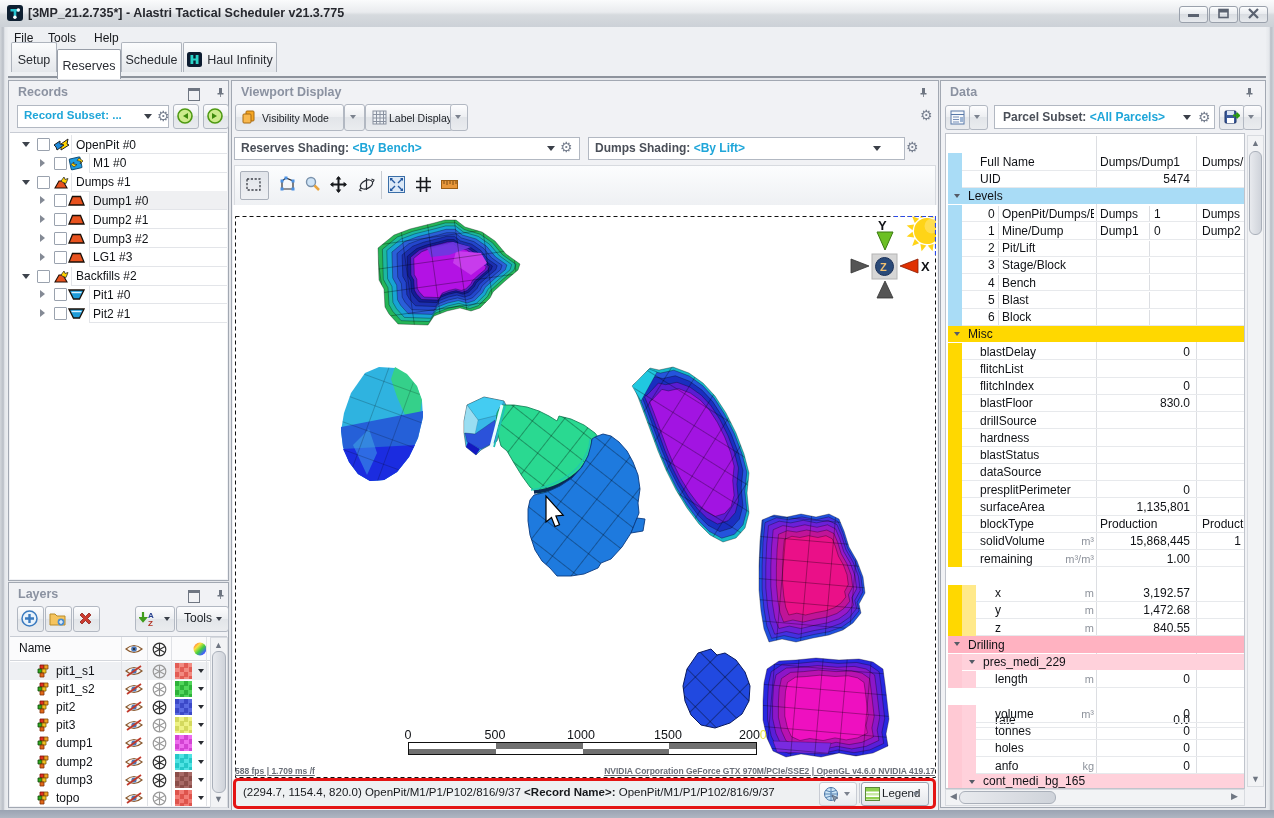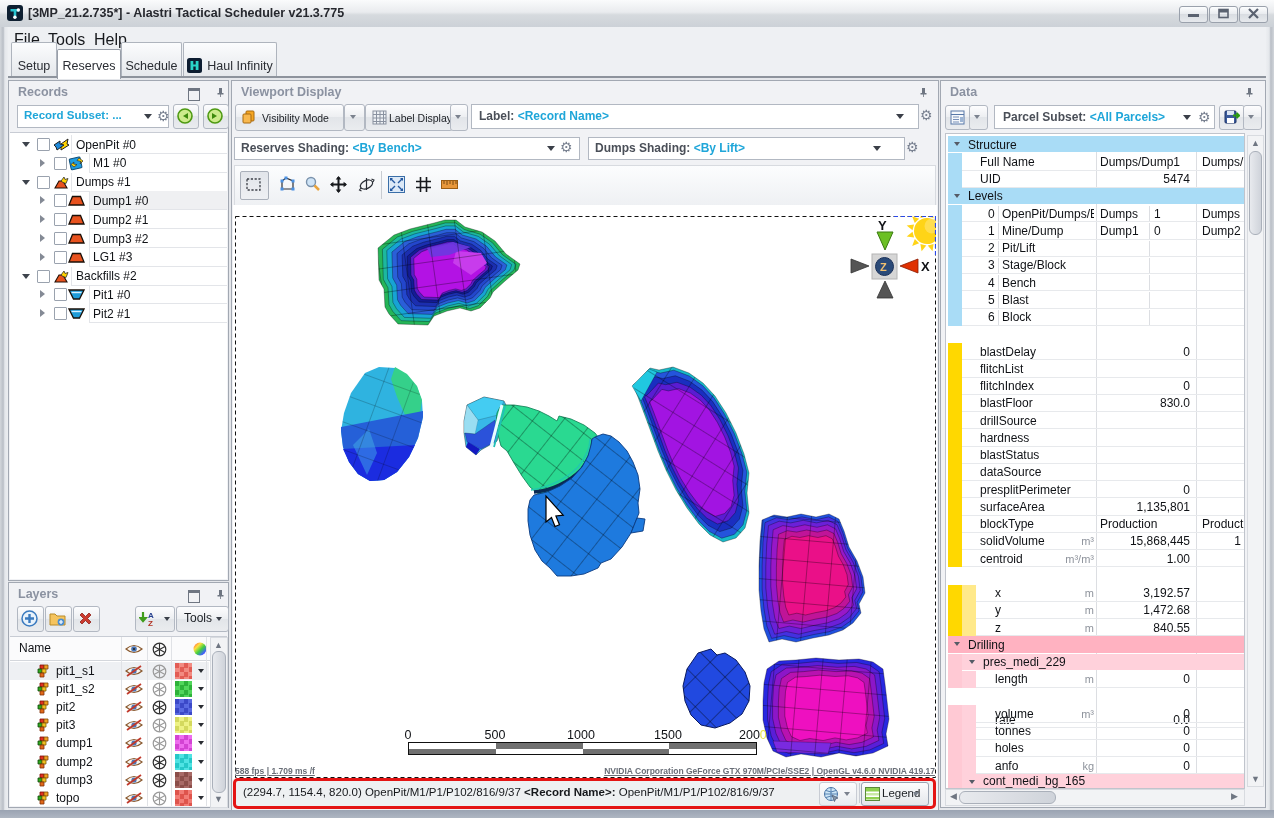--- a/index.html
+++ b/index.html
@@ -7,26 +7,26 @@
 .abs{position:absolute}
 
 #titlebar{left:0;top:0;width:1274px;height:27px;
  background:linear-gradient(#fafbfc,#e9ebee 45%,#d6dade 55%,#ccd1d7);border-bottom:1px solid #989ea8}
 #appicon{left:7px;top:5px;width:16px;height:16px;background:#0e1f31;border-radius:3px}
 #apptitle{left:28px;top:6px;font-weight:bold;color:#26282e;font-size:12.5px}
 .winbtn{top:6px;width:27px;height:15px;border:1px solid #9aa1ac;border-radius:3px;
  background:linear-gradient(#fcfdfe,#e7eaee 50%,#d9dde2 50%,#e6e9ed);
  color:#5a6270;font-weight:bold;text-align:center;line-height:13px;font-size:10px}
 #menubar{left:8px;top:27px;width:1258px;height:23px;background:#eef0f3}
-.menuitem{top:31px;font-size:16px;color:#16181c}
+.menuitem{top:31px;font-size:12px;color:#16181c}
 
 #tabrow{left:8px;top:50px;width:1258px;height:26px;background:#eef0f3}
 .tab{top:42px;height:19px;border:1px solid #aeb4bd;border-bottom:none;
  background:linear-gradient(#fbfcfd,#e4e7eb);text-align:center;font-size:12.5px;color:#2a2d33;
- padding-top:16px;border-radius:2px 2px 0 0}
+ padding-top:10px;border-radius:2px 2px 0 0}
 .tabactive{top:49px;height:20px;background:#fff;border:1px solid #989ea8;border-bottom:none;z-index:3;padding-top:9px}
 #frameline{left:8px;top:76px;width:1258px;height:2px;background:#8d939c}
 #framegap{left:58px;top:76px;width:62px;height:2px;background:#fff}
 
 .panel{border:1px solid #a2a8b2;background:#f1f2f5}
 .pcap{position:absolute;left:9px;top:4px;font-weight:bold;color:#8b92a1;font-size:12.5px}
 .pin{position:absolute;width:11px;height:11px}
 .restoreico{position:absolute;width:10px;height:9px;border:1px solid #6f7682;border-top:3px solid #6f7682}
 .tbtn{position:absolute;border:1px solid #b2b8c2;border-radius:3px;white-space:nowrap;
  background:linear-gradient(#fdfdfe,#eceef1 50%,#e2e5e9 50%,#eaecef)}
@@ -479,24 +479,20 @@
       </div>
 <div class="tbtn" style="left:133px;top:3px;width:86px;height:25px">
         <svg width="15" height="15" style="position:absolute;left:6px;top:5px">
           <rect x="1" y="1" width="13" height="13" fill="#eef1f5" stroke="#8a92a0"></rect>
           <path d="M4.5 1v13M8 1v13M11.5 1v13M1 4.5h13M1 8h13M1 11.5h13" stroke="#8a92a0" stroke-width="1"></path>
         </svg>
         <span style="position:absolute;left:23px;top:7px;font-size:10.5px;color:#1c1f24">Label Display</span>
       </div>
 <div class="tbtn" style="left:218px;top:3px;width:16px;height:25px">
         <div class="cArr" style="left:4px;top:10px;border-left-width:3.5px;border-right-width:3.5px;border-top-width:4.5px;border-top-color:#7b828e"></div>
-      </div>
-<div class="combo" style="left:239px;top:3px;width:446px;height:23px">
-        <span class="darklab" style="position:absolute;left:7px;top:4px;font-size:12px">Label: <span class="teal">&lt;Record Name&gt;</span></span>
-        <div class="cArr" style="left:424px;top:9px"></div>
       </div>
 <span class="gear" style="left:688px;top:7px">⚙</span>
 <div class="combo" style="left:2px;top:36px;width:344px;height:21px">
         <span class="darklab" style="position:absolute;left:6px;top:3px;font-size:12px">Reserves Shading: <span class="teal">&lt;By Bench&gt;</span></span>
         <div class="cArr" style="left:312px;top:8px"></div>
       </div>
 <span class="gear" style="left:328px;top:39px">⚙</span>
 <div class="combo" style="left:356px;top:36px;width:315px;height:21px">
         <span class="darklab" style="position:absolute;left:6px;top:3px;font-size:12px">Dumps Shading: <span class="teal">&lt;By Lift&gt;</span></span>
         <div class="cArr" style="left:284px;top:8px"></div>
@@ -702,25 +698,20 @@
           <path d="M9 6.5h6l-2.5-2.5M15 6.5l-2.5 2.5" stroke="#2a9a10" stroke-width="2" fill="none"></path>
         </svg>
       </div>
 <div class="tbtn" style="left:302px;top:4px;width:17px;height:23px">
         <div class="cArr" style="left:4px;top:9px;border-left-width:3.5px;border-right-width:3.5px;border-top-width:4.5px;border-top-color:#7b828e"></div>
       </div>
 </div>
  <div class="abs" id="datatable" style="left:4px;top:52px;width:298px;height:654px;background:#fff;border:1px solid #c0c4cc;overflow:hidden">
 <div style="position:absolute;left:150px;top:2px;width:1px;height:652px;background:#dcdee2;"></div>
 <div style="position:absolute;left:250px;top:2px;width:1px;height:652px;background:#dcdee2;"></div>
-<div class="drow" style="top:2.00px;height:17.25px">
-<div style="position:absolute;left:2px;top:0;width:296px;height:16.25px;background:#a9dcf6"></div>
-<div class="cArr" style="left:8px;top:6px;border-left-width:3.5px;border-right-width:3.5px;border-top-width:4.5px;border-top-color:#555b66"></div>
-<div class="dtx" style="left:22px;top:1.5px">Structure</div>
-</div>
 <div class="drow" style="top:19.25px;height:17.25px">
 <div style="position:absolute;left:2px;top:0;width:14px;height:17.25px;background:#a9dcf6"></div>
 <div style="position:absolute;left:16px;top:16.25px;width:282px;height:1px;background:#e7e9ec"></div>
 <div class="dtx" style="left:34px;top:1.5px">Full Name</div>
 <div class="dtx" style="left:154px;top:1.5px">Dumps/Dump1</div>
 <div class="dtx" style="left:256px;top:1.5px">Dumps/D</div>
 </div>
 <div class="drow" style="top:36.50px;height:17.25px">
 <div style="position:absolute;left:2px;top:0;width:14px;height:17.25px;background:#a9dcf6"></div>
 <div style="position:absolute;left:16px;top:16.25px;width:282px;height:1px;background:#e7e9ec"></div>
@@ -787,20 +778,25 @@
 <div style="position:absolute;left:203px;top:1px;width:1px;height:15.25px;background:#dcdee2"></div>
 </div>
 <div class="drow" style="top:174.50px;height:17.25px">
 <div style="position:absolute;left:2px;top:0;width:14px;height:17.25px;background:#a9dcf6"></div>
 <div style="position:absolute;left:16px;top:16.25px;width:282px;height:1px;background:#e7e9ec"></div>
 <div class="dtx" style="left:42px;top:1.5px">6</div>
 <div style="position:absolute;left:52px;top:1px;width:1px;height:15.25px;background:#dcdee2"></div>
 <div class="dtx" style="left:56px;top:1.5px">Block</div>
 <div style="position:absolute;left:203px;top:1px;width:1px;height:15.25px;background:#dcdee2"></div>
 </div>
+<div class="drow" style="top:191.75px;height:17.25px">
+<div style="position:absolute;left:2px;top:0;width:296px;height:16.25px;background:#ffd800"></div>
+<div class="cArr" style="left:8px;top:6px;border-left-width:3.5px;border-right-width:3.5px;border-top-width:4.5px;border-top-color:#555b66"></div>
+<div class="dtx" style="left:22px;top:1.5px">Misc</div>
+</div>
 <div class="drow" style="top:209.00px;height:17.25px">
 <div style="position:absolute;left:2px;top:0;width:14px;height:17.25px;background:#ffd800"></div>
 <div style="position:absolute;left:16px;top:16.25px;width:282px;height:1px;background:#e7e9ec"></div>
 <div class="dtx" style="left:34px;top:1.5px">blastDelay</div>
 <div class="rval" style="left:144px;top:1.5px;width:100px">0</div>
 </div>
 <div class="drow" style="top:226.25px;height:17.25px">
 <div style="position:absolute;left:2px;top:0;width:14px;height:17.25px;background:#ffd800"></div>
 <div style="position:absolute;left:16px;top:16.25px;width:282px;height:1px;background:#e7e9ec"></div>
 <div class="dtx" style="left:34px;top:1.5px">flitchList</div>
@@ -860,21 +856,21 @@
 <div style="position:absolute;left:2px;top:0;width:14px;height:17.25px;background:#ffd800"></div>
 <div style="position:absolute;left:16px;top:16.25px;width:282px;height:1px;background:#e7e9ec"></div>
 <div class="dtx" style="left:34px;top:1.5px">solidVolume</div>
 <div class="unit" style="left:98px;top:2.5px;width:50px">m³</div>
 <div class="rval" style="left:144px;top:1.5px;width:100px">15,868,445</div>
 <div class="rval" style="left:198px;top:1.5px;width:97px">1</div>
 </div>
 <div class="drow" style="top:416.00px;height:17.25px">
 <div style="position:absolute;left:2px;top:0;width:14px;height:17.25px;background:#ffd800"></div>
 <div style="position:absolute;left:16px;top:16.25px;width:282px;height:1px;background:#e7e9ec"></div>
-<div class="dtx" style="left:34px;top:1.5px">centroid</div>
+<div class="dtx" style="left:34px;top:1.5px">remaining</div>
 <div class="unit" style="left:98px;top:2.5px;width:50px">m³/m³</div>
 <div class="rval" style="left:144px;top:1.5px;width:100px">1.00</div>
 </div>
 <div class="drow" style="top:450.50px;height:17.25px">
 <div style="position:absolute;left:2px;top:0;width:14px;height:17.25px;background:#ffd800"></div>
 <div style="position:absolute;left:16px;top:0;width:14px;height:17.25px;background:#ffe98a"></div>
 <div style="position:absolute;left:30px;top:16.25px;width:268px;height:1px;background:#e7e9ec"></div>
 <div class="dtx" style="left:49px;top:1.5px">x</div>
 <div class="unit" style="left:98px;top:2.5px;width:50px">m</div>
 <div class="rval" style="left:144px;top:1.5px;width:100px">3,192.57</div>

